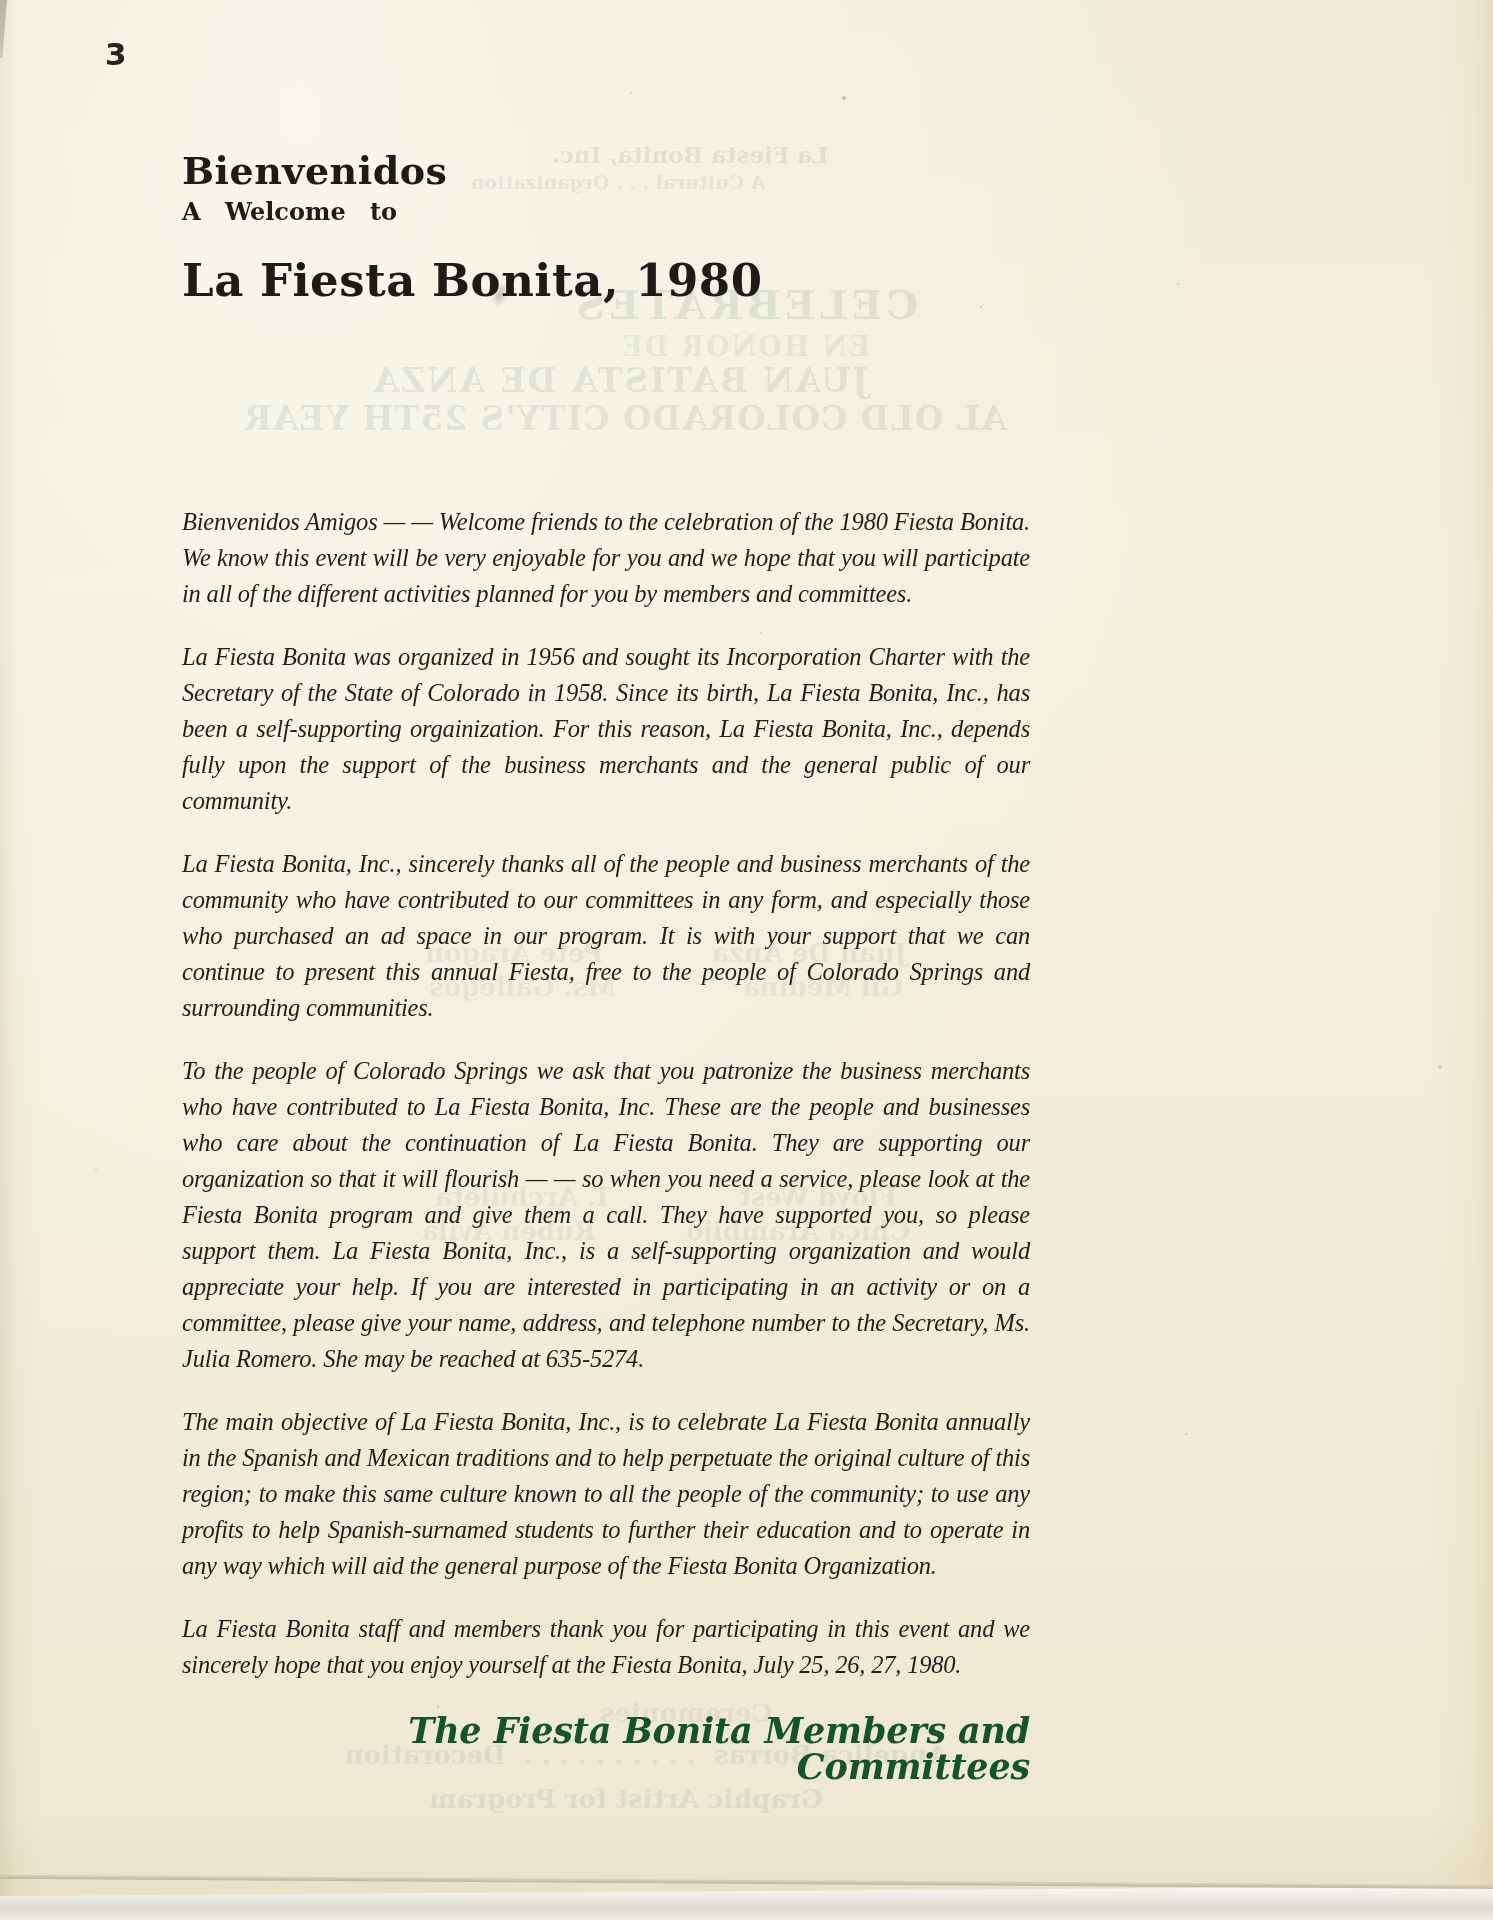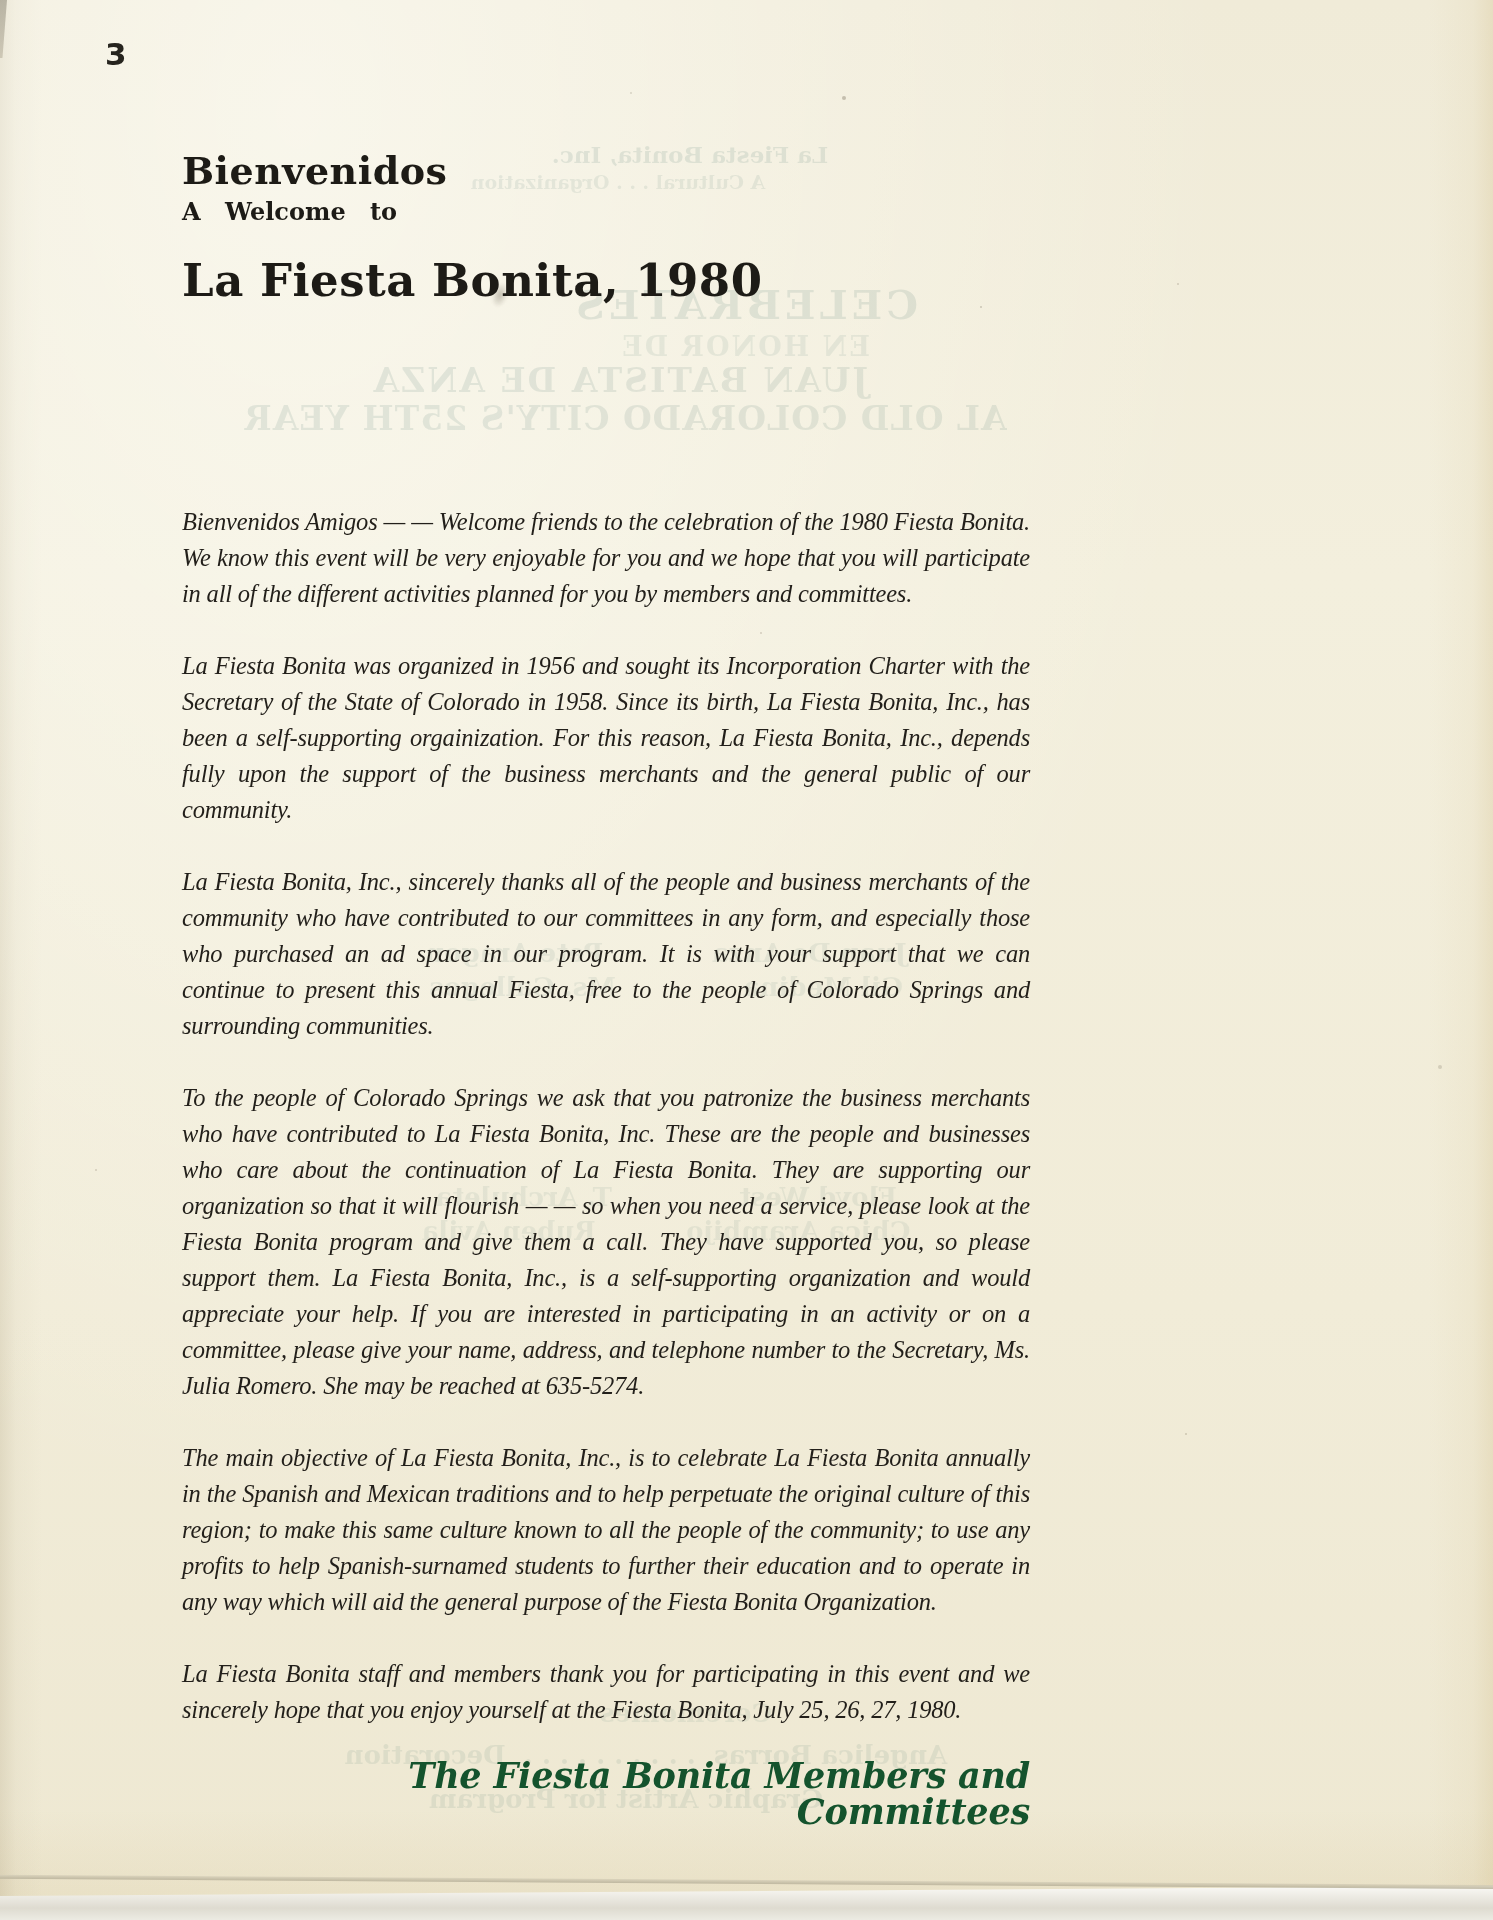--- a/index.html
+++ b/index.html
@@ -69,21 +69,21 @@
   .h-line2{font-size:24px;line-height:1.1;word-spacing:16px;margin:7px 0 0 0;}
   .h-title{font-size:45px;line-height:1.1;letter-spacing:0.5px;margin:31px 0 0 0;}
 
   
   .bodytext{
     position:absolute;left:182px;top:504px;width:848px;
     font-family:"Liberation Serif", serif;font-size:24.5px;line-height:36px;
     letter-spacing:-0.2px;text-align:justify;color:#221f1a;font-style:italic;
   }
   .bodytext p{margin:0;}
-  .bodytext p + p{margin-top:36px;}
+  .bodytext p + p{margin-top:27px;}
   .sig{
     margin-top:30px;text-align:right;
     font-family:"DejaVu Serif", serif;font-weight:700;font-size:35px;
     letter-spacing:-0.2px;color:#14532d;
   }
 
   
   .ghost{
     position:absolute;left:182px;width:848px;text-align:center;
     font-family:"DejaVu Serif", serif;font-weight:700;color:#5e837a;

